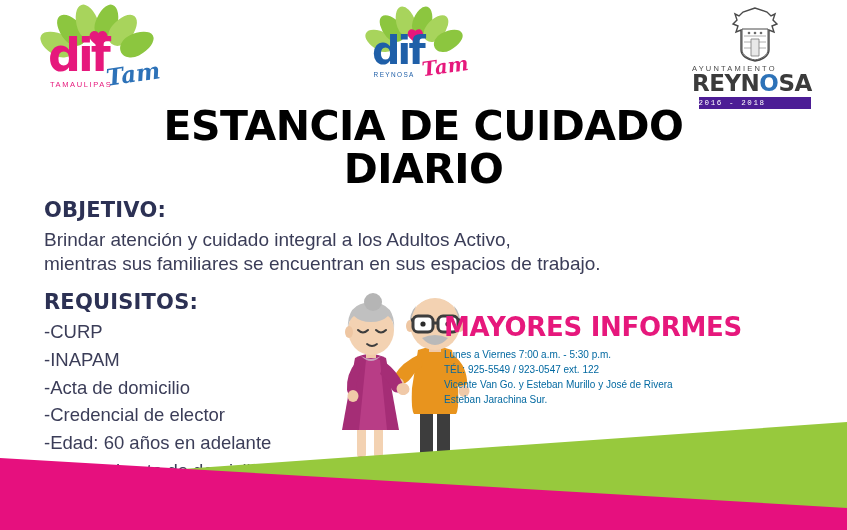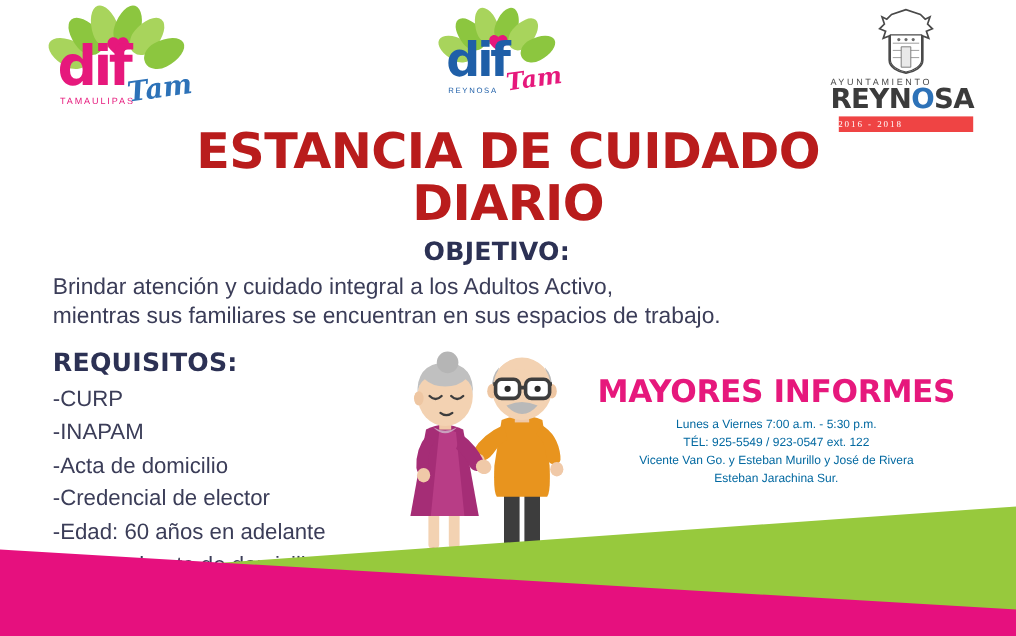--- a/index.html
+++ b/index.html
@@ -39,45 +39,45 @@
   .heart:after{left:9px;transform:rotate(45deg);transform-origin:100% 100%;}
 
   
   .seal{position:absolute;right:30px;top:6px;width:125px;height:96px;text-align:left;}
   .seal-shield{width:52px;height:56px;margin:0 auto;}
   .seal-ayto{font-size:7.5px;letter-spacing:2.2px;color:#4a4a4a;margin-top:2px;
              font-family:"Liberation Sans",sans-serif;}
   .seal-name{font-size:23px;font-weight:700;letter-spacing:-.5px;color:#3b3b3b;
              line-height:.95;font-family:"DejaVu Sans",sans-serif;position:relative;}
   .seal-name .oo{color:#2d72b8;}
-  .seal-years{background:#ef4444;color:#fff;font-size:7.5px;letter-spacing:1.6px;
+  .seal-years{background:#4c1d95;color:#fff;font-size:7.5px;letter-spacing:1.6px;
               padding:2px 0;margin-top:2px;width:112px;margin-left:auto;margin-right:auto;
-              font-family:Liberation Serif, serif;}
+              font-family:Liberation Mono, monospace;}
 
   
   .title{position:absolute;top:105px;left:0;width:847px;text-align:center;
-         color:#b91c1c;font-weight:700;font-size:41px;line-height:1.06;
+         color:#000000;font-weight:700;font-size:41px;line-height:1.06;
          letter-spacing:-.5px;font-family:"DejaVu Sans",sans-serif;}
 
   
   .sect-head{color:#2c3154;font-weight:700;font-size:21px;
              font-family:"DejaVu Sans",sans-serif;letter-spacing:.2px;}
   .body-line{color:#3b3d58;font-size:19px;line-height:1.28;
              font-family:"Liberation Sans",sans-serif;}
 
   .objetivo{position:absolute;left:44px;top:198px;width:740px;}
-  .objetivo .sect-head{margin-bottom:6px;text-align:center;}
+  .objetivo .sect-head{margin-bottom:6px;}
 
   .requisitos{position:absolute;left:44px;top:290px;width:330px;}
   .requisitos .sect-head{margin-bottom:4px;}
   .req-item{color:#3b3d58;font-size:18.5px;line-height:1.5;
             font-family:"Liberation Sans",sans-serif;}
 
   
-  .informes{position:absolute;right:14px;top:312px;width:372px;text-align:center;}
+  .informes{position:absolute;right:31px;top:312px;width:372px;text-align:left;}
   .informes-title{color:#e6187c;font-weight:700;font-size:26px;letter-spacing:-.3px;
                   font-family:"DejaVu Sans",sans-serif;margin-bottom:5px;}
   .informes-line{color:#0369a1;font-size:10px;line-height:1.5;
                  font-family:Liberation Sans, sans-serif;}
 
   
   .couple{position:absolute;left:325px;top:292px;width:175px;height:185px;}
 
   
   .wedges{position:absolute;left:0;bottom:0;width:847px;height:110px;}

